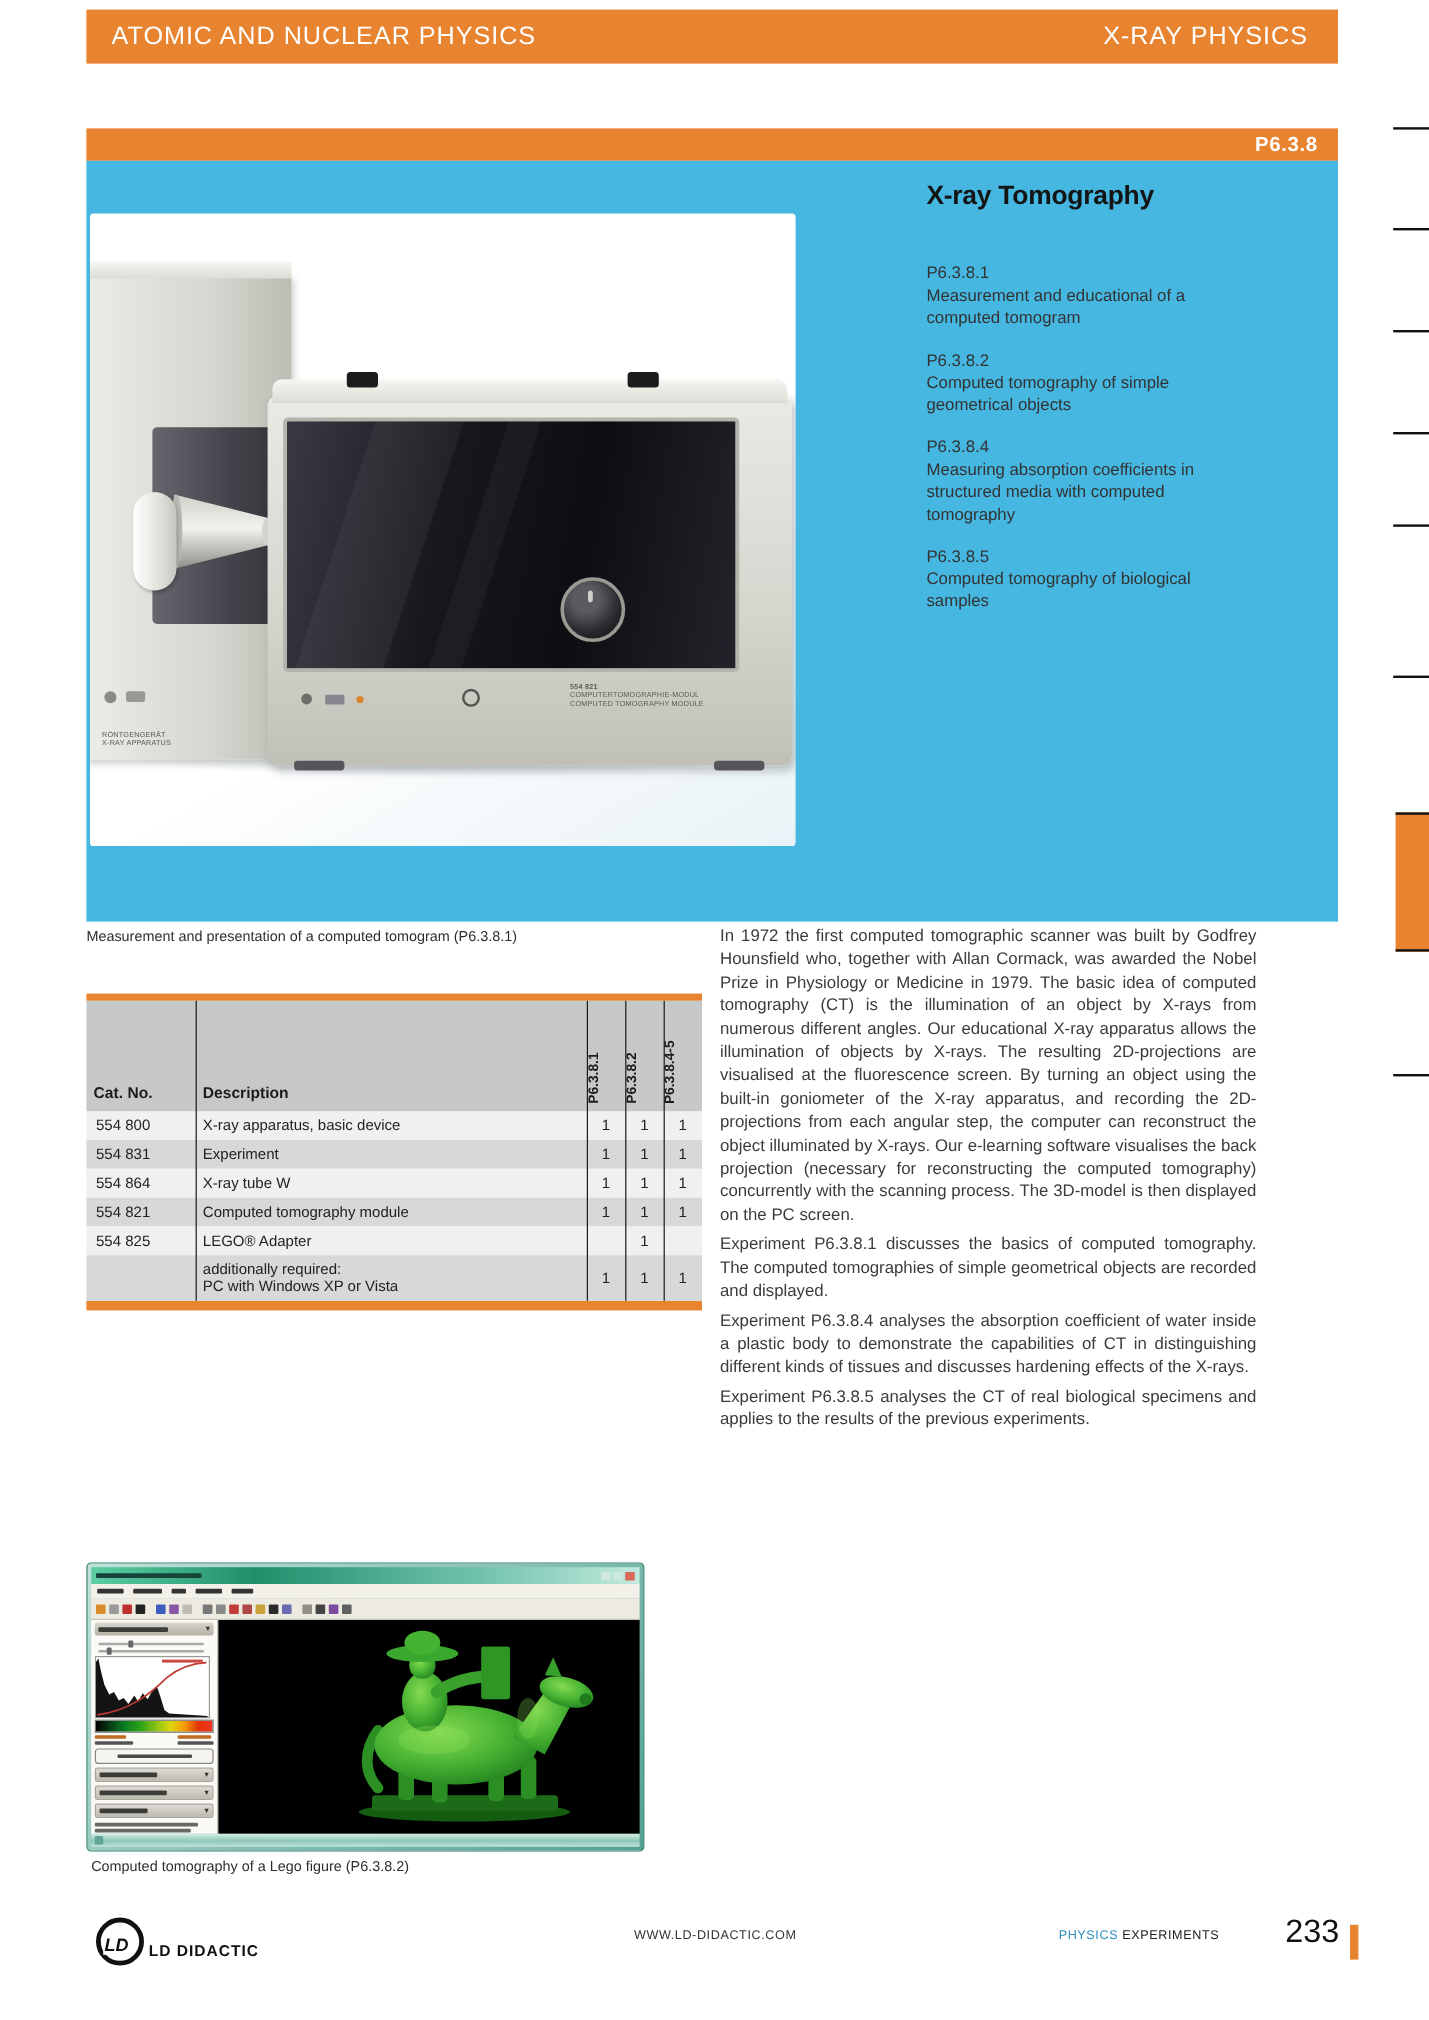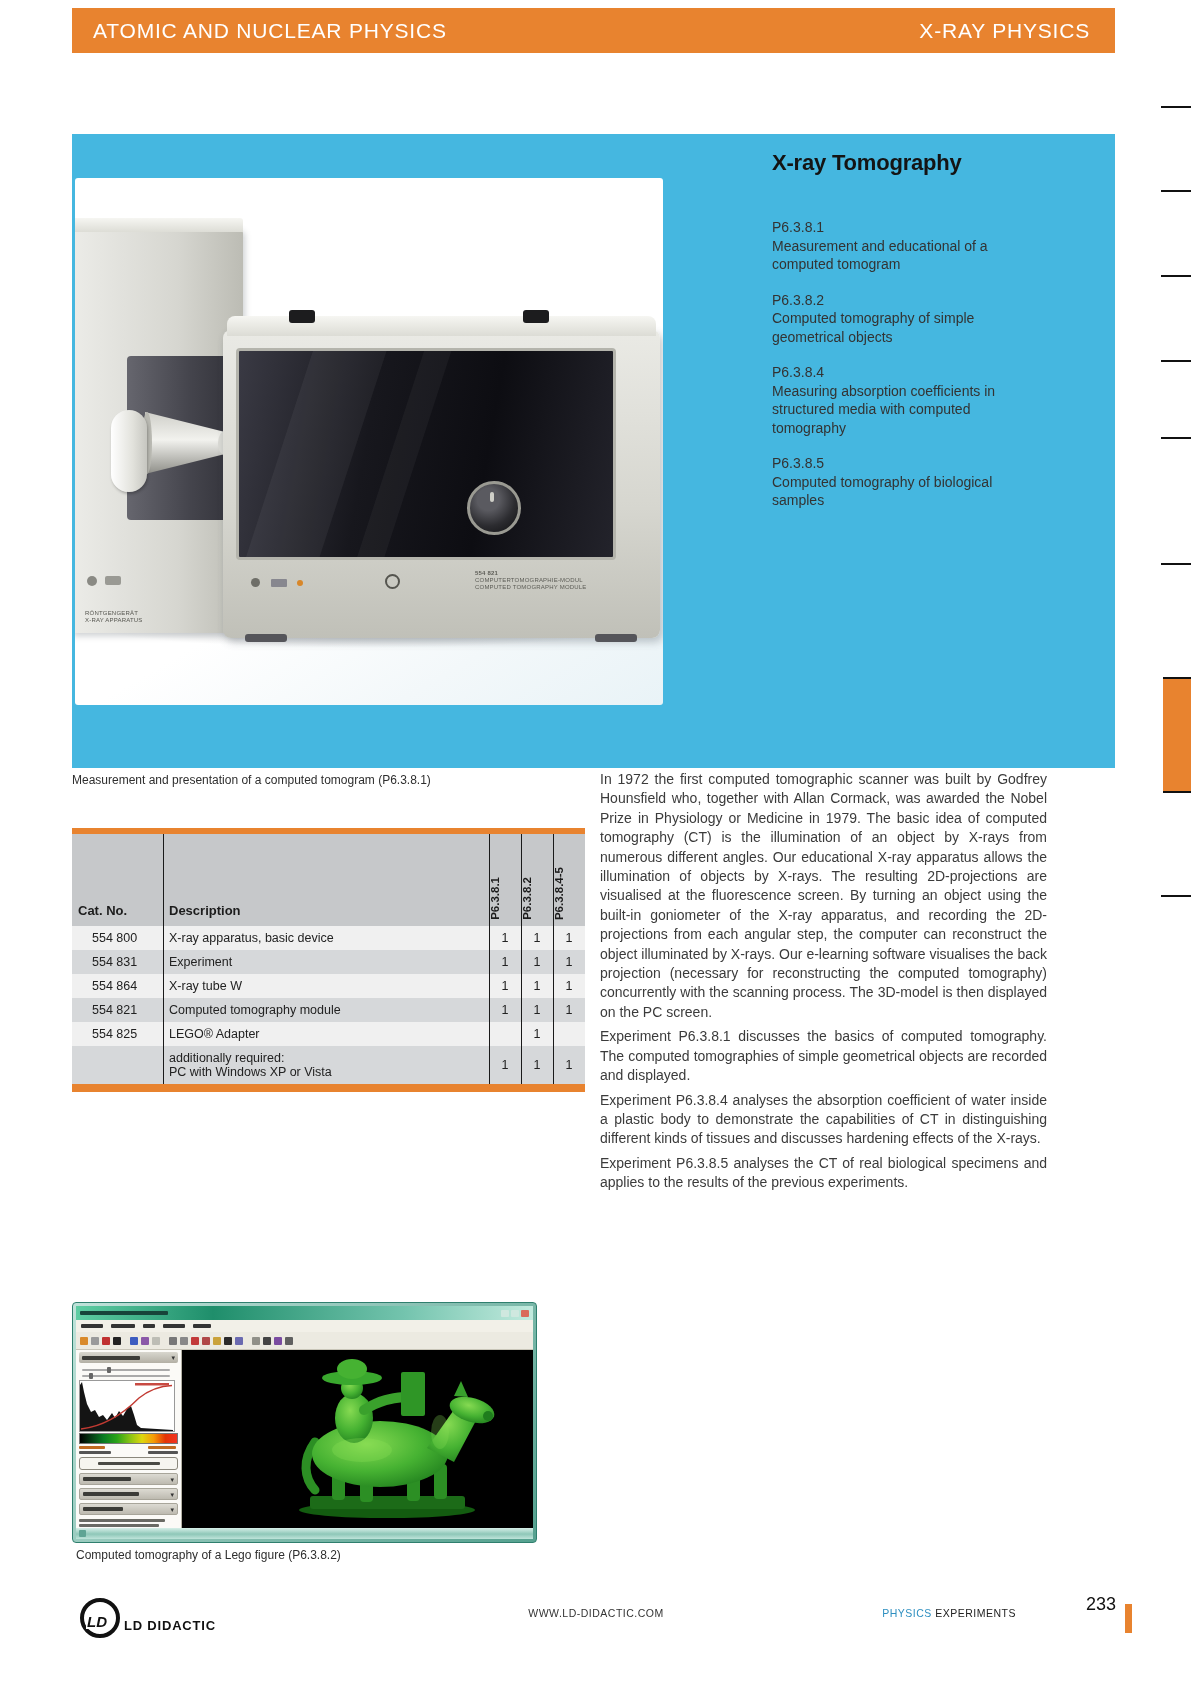--- a/index.html
+++ b/index.html
@@ -33,21 +33,21 @@
   
   .tbl{left:72px;top:828px;width:513px;}
   .tbl .obar{height:6px;background:#e8832f;}
   .tbl .obar2{height:8px;background:#e8832f;}
   .thead{position:relative;height:92px;background:#c6c8ca;}
   .thead .lbl{position:absolute;bottom:8px;font-weight:bold;font-size:13px;color:#1c1c1c;}
   .rot{position:absolute;bottom:6px;writing-mode:vertical-rl;transform:rotate(180deg);
        font-weight:bold;font-size:11.5px;color:#1c1c1c;width:32px;text-align:left;
        display:flex;justify-content:center;}
   .trow{display:flex;font-size:12.5px;color:#222;align-items:center;}
-  .trow .cat{width:91px;padding-left:20px;box-sizing:border-box;}
+  .trow .cat{width:91px;padding-left:8px;box-sizing:border-box;}
   .trow .desc{width:326px;padding-left:6px;box-sizing:border-box;white-space:pre-line;line-height:14px;}
   .trow .cnt{width:32px;text-align:center;}
   .r-lt{background:#f0f0f0;} .r-dk{background:#d6d8da;}
   .h24{height:24px;} .h38{height:38px;justify-content:center;}
   .vline{position:absolute;top:6px;bottom:8px;width:1px;background:#1a1a1a;}
 
   
   .bodycol{left:600px;top:770px;width:447px;font-size:14px;line-height:19.4px;
            color:#3b3b3b;text-align:justify;}
   .bodycol p{margin:0 0 5px 0;}
@@ -78,39 +78,42 @@
 
   
   .ldring{left:80px;top:1598px;width:40px;height:40px;border:4px solid #111;border-radius:50%;
           box-sizing:border-box;}
   .ldmono{left:86px;top:1614px;font-size:15px;font-weight:bold;font-style:italic;color:#111;
           background:#fff;padding:0 1px;line-height:15px;}
   .wordmark{left:124px;top:1618px;font-size:13px;font-weight:bold;letter-spacing:0.8px;color:#111;}
   .furl{left:446px;top:1607px;width:300px;text-align:center;font-size:10.5px;
         letter-spacing:0.5px;color:#333;}
   .fseries{left:820px;top:1607px;width:196px;text-align:right;font-size:10.5px;letter-spacing:0.5px;}
-  .pageno{left:1058px;top:1594px;width:58px;text-align:right;font-size:18px;color:#111;}
+  .pageno{left:1058px;top:1594px;width:58px;text-align:right;font-size:27px;color:#111;}
   .pgbar{left:1125px;top:1604px;width:7px;height:29px;background:#e8832f;}
 
   .edge-mark{left:1161px;width:30px;height:2px;background:#111;}
   .edge-tab{left:1163px;top:677px;width:28px;height:116px;background:#e8832f;
             border-top:2px solid #111;border-bottom:2px solid #111;box-sizing:border-box;}
 
   .tinytext{font-size:6px;line-height:7px;color:#55554f;letter-spacing:0.2px;}
 </style>
 </head>
 <body>
 
 <div class="page">
 
   <div class="abs header-bar">
     <span class="ht">ATOMIC AND NUCLEAR PHYSICS</span>
     <span class="ht">X-RAY PHYSICS</span>
   </div>
 
+  <div class="abs code-bar">
+    <span>P6.3.8</span>
+  </div>
 
   <div class="abs hero">
 
     <div class="photo">
 
       <div class="abs" style="left:20px;top:430px;width:540px;height:40px;background:radial-gradient(ellipse at center,rgba(90,95,100,0.30),rgba(90,95,100,0) 70%);"></div>
 
       <div class="abs" style="left:-4px;top:50px;width:172px;height:405px;border-radius:0 5px 5px 0;
                   background:linear-gradient(90deg,#ecece8,#d6d6d0 62%,#bcbcb4);box-shadow:2px 3px 6px rgba(60,70,80,0.25);">
         <div class="abs" style="left:0;top:-10px;width:172px;height:14px;background:linear-gradient(#f6f6f2,#dddd d6);background:linear-gradient(#f6f6f2,#ddddd6);border-radius:3px 3px 0 0;"></div>

